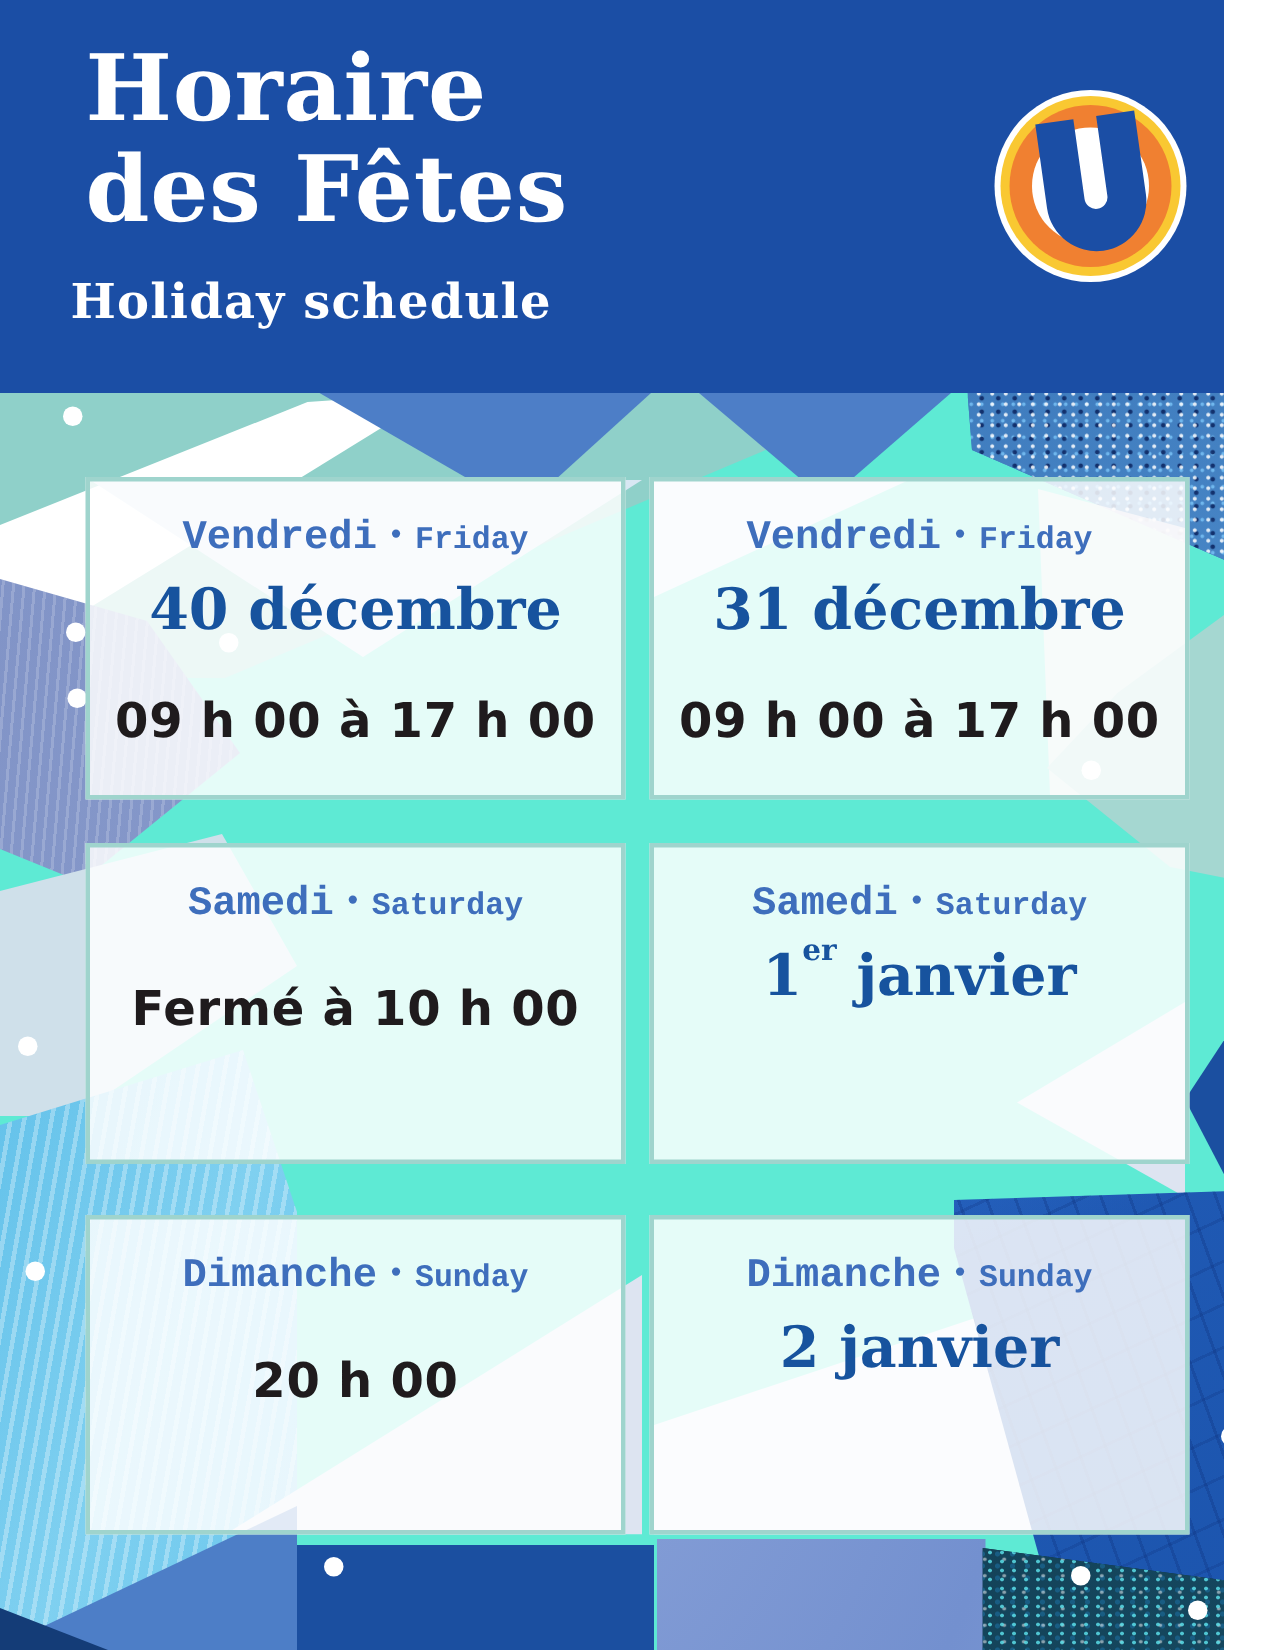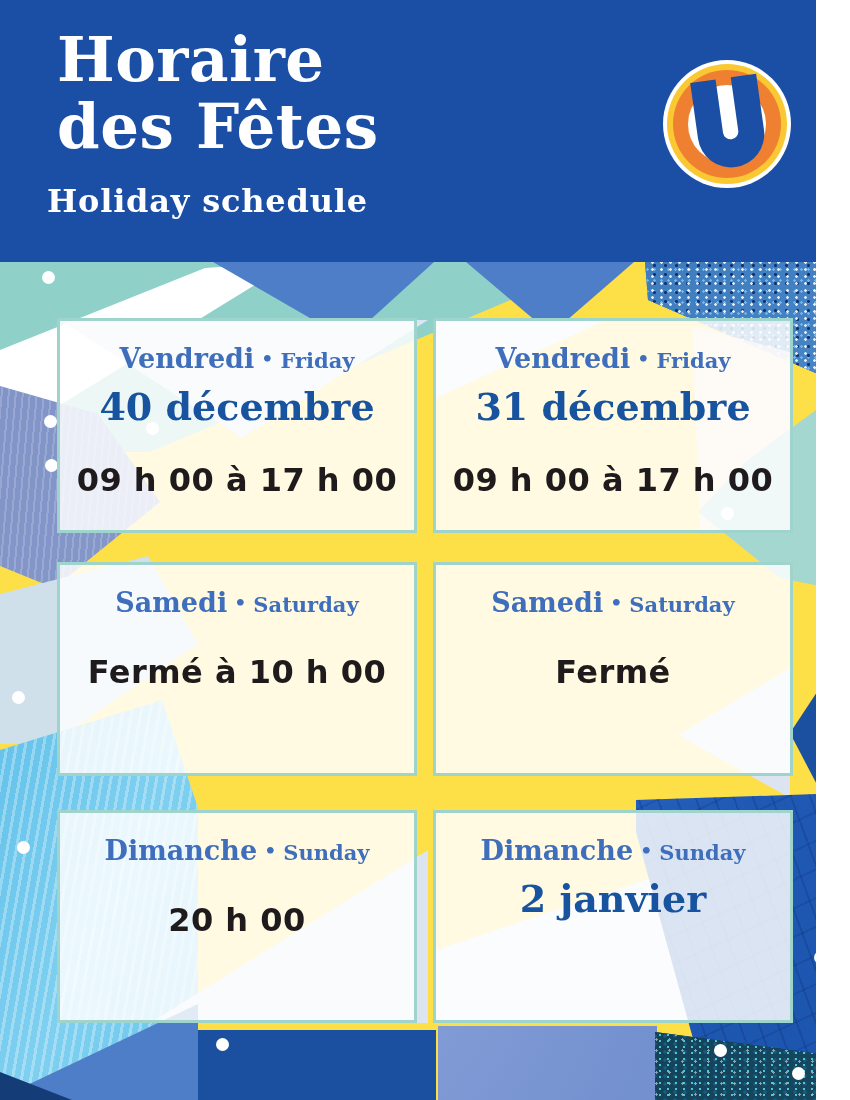--- a/index.html
+++ b/index.html
@@ -1,17 +1,17 @@
 <!DOCTYPE html>
 <html style="--c-header_blue: #1b4ea5; --c-day_blue: #3e6ebc; --c-date_blue: #17539e; --c-hours_black: #1f1b1d; --c-card_border: #9fd4cd; --c-mint: #8fd0c9; --c-mint_light: #a5d7d1; --c-med_blue: #4d7ec7; --c-dark_blue: #1b4fa0; --c-pale_tri: #d8e7f3; --c-lavender: #dde4f1; --c-ring_orange: #f08031; --c-ring_yellow: #f9c832;"><head>
 <meta charset="utf-8">
 <style>
   html,body{margin:0;padding:0;background:#ffffff;}
   #poster{
-    position:relative;width:816px;height:1100px;overflow:hidden;background:#fde047;
+    position:relative;width:816px;height:1100px;overflow:hidden;background:#5eead4;
     font-family:"DejaVu Serif","Liberation Serif",serif;
   }
   
   .header{
     position:absolute;left:0;top:0;width:850px;height:262px;
     background:var(--c-header_blue,#1b4ea5);z-index:5;
   }
   .title{
     position:absolute;left:57px;top:26px;color:#ffffff;
     font-weight:bold;font-size:61px;line-height:67px;letter-spacing:0.5px;
@@ -78,21 +78,21 @@
   .tex-pencil{
     background:linear-gradient(118deg,#cfe0ea 0%,#cfe0ea 44%,#23475f 46%,#3a7490 49%,#9cc6d8 52%,#c2dbe8 60%,#d8e8f0 100%);
   }
   
   .card{
     position:absolute;width:360px;box-sizing:border-box;z-index:3;
     background:rgba(255,255,255,0.84);
     border:3px solid var(--c-card_border,#9fd4cd);
     text-align:center;padding-top:22px;
   }
-  .day-line{color:var(--c-day_blue,#3e6ebc);font-weight:bold;font-size:27px;line-height:32px;}
+  .day-line{color:var(--c-day_blue,#3e6ebc);font-weight:bold;font-size:27px;line-height:32px;font-family:Liberation Mono, monospace;}
   .day-en{font-size:21px;}
   .bullet{font-size:19px;position:relative;top:-3px;margin:0 7px;}
   .date-line{color:var(--c-date_blue,#1a57a8);font-weight:bold;font-size:38px;line-height:44px;}
   .date-line sup{font-size:0.52em;position:relative;top:-0.5em;font-weight:bold;}
   .hours-line{
     margin-top:32px;color:var(--c-hours_black,#1f1b1d);
     font-family:"DejaVu Sans","Liberation Sans",sans-serif;
     font-weight:700;font-size:32px;letter-spacing:0.5px;
   }
 </style>
@@ -179,21 +179,23 @@
     <div class="day-line">
       <span class="day-fr">Samedi</span><span class="bullet">•</span><span class="day-en">Saturday</span>
     </div>
     <div class="hours-line">Fermé à 10 h 00</div>
   </div>
 
   <div class="card" style="left:433px;top:562px;height:214px;">
     <div class="day-line">
       <span class="day-fr">Samedi</span><span class="bullet">•</span><span class="day-en">Saturday</span>
     </div>
-    <div class="hours-line">Fermé</div>
+    <div class="date-line">
+      <span>1</span><sup>er</sup><span> janvier</span>
+    </div>
   </div>
 
   <div class="card" style="left:57px;top:810px;height:213px;">
     <div class="day-line">
       <span class="day-fr">Dimanche</span><span class="bullet">•</span><span class="day-en">Sunday</span>
     </div>
     <div class="hours-line">20 h 00</div>
   </div>
 
   <div class="card" style="left:433px;top:810px;height:213px;">

